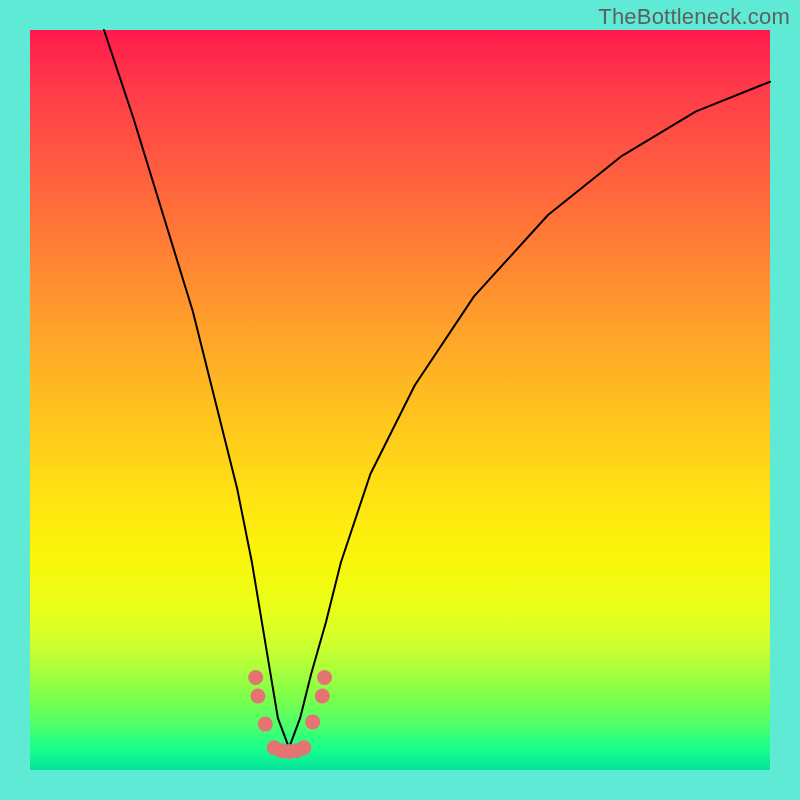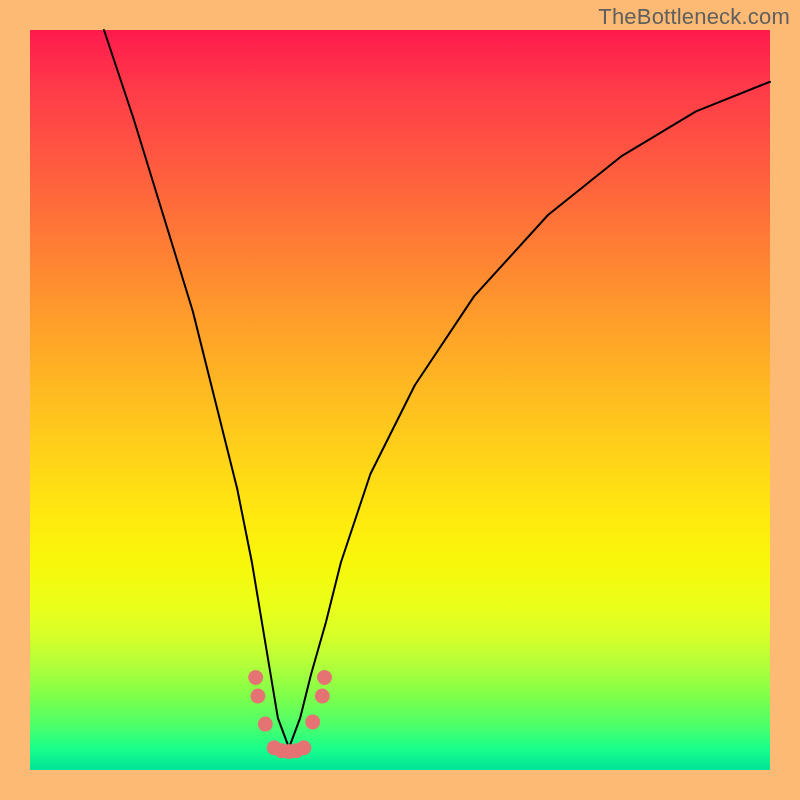--- a/index.html
+++ b/index.html
@@ -10,21 +10,21 @@
     background: #000000;
     overflow: hidden;
     font-family: Arial, Helvetica, sans-serif;
   }
   .frame {
     position: absolute;
     top: 0;
     left: 0;
     width: 800px;
     height: 800px;
-    background: #fdba74;
+    background: #5eead4;
   }
   .plot {
     position: absolute;
     top: 30px;
     left: 30px;
     width: 740px;
     height: 740px;
     
     background: linear-gradient(to bottom,
       #ff1a4d 0%,

